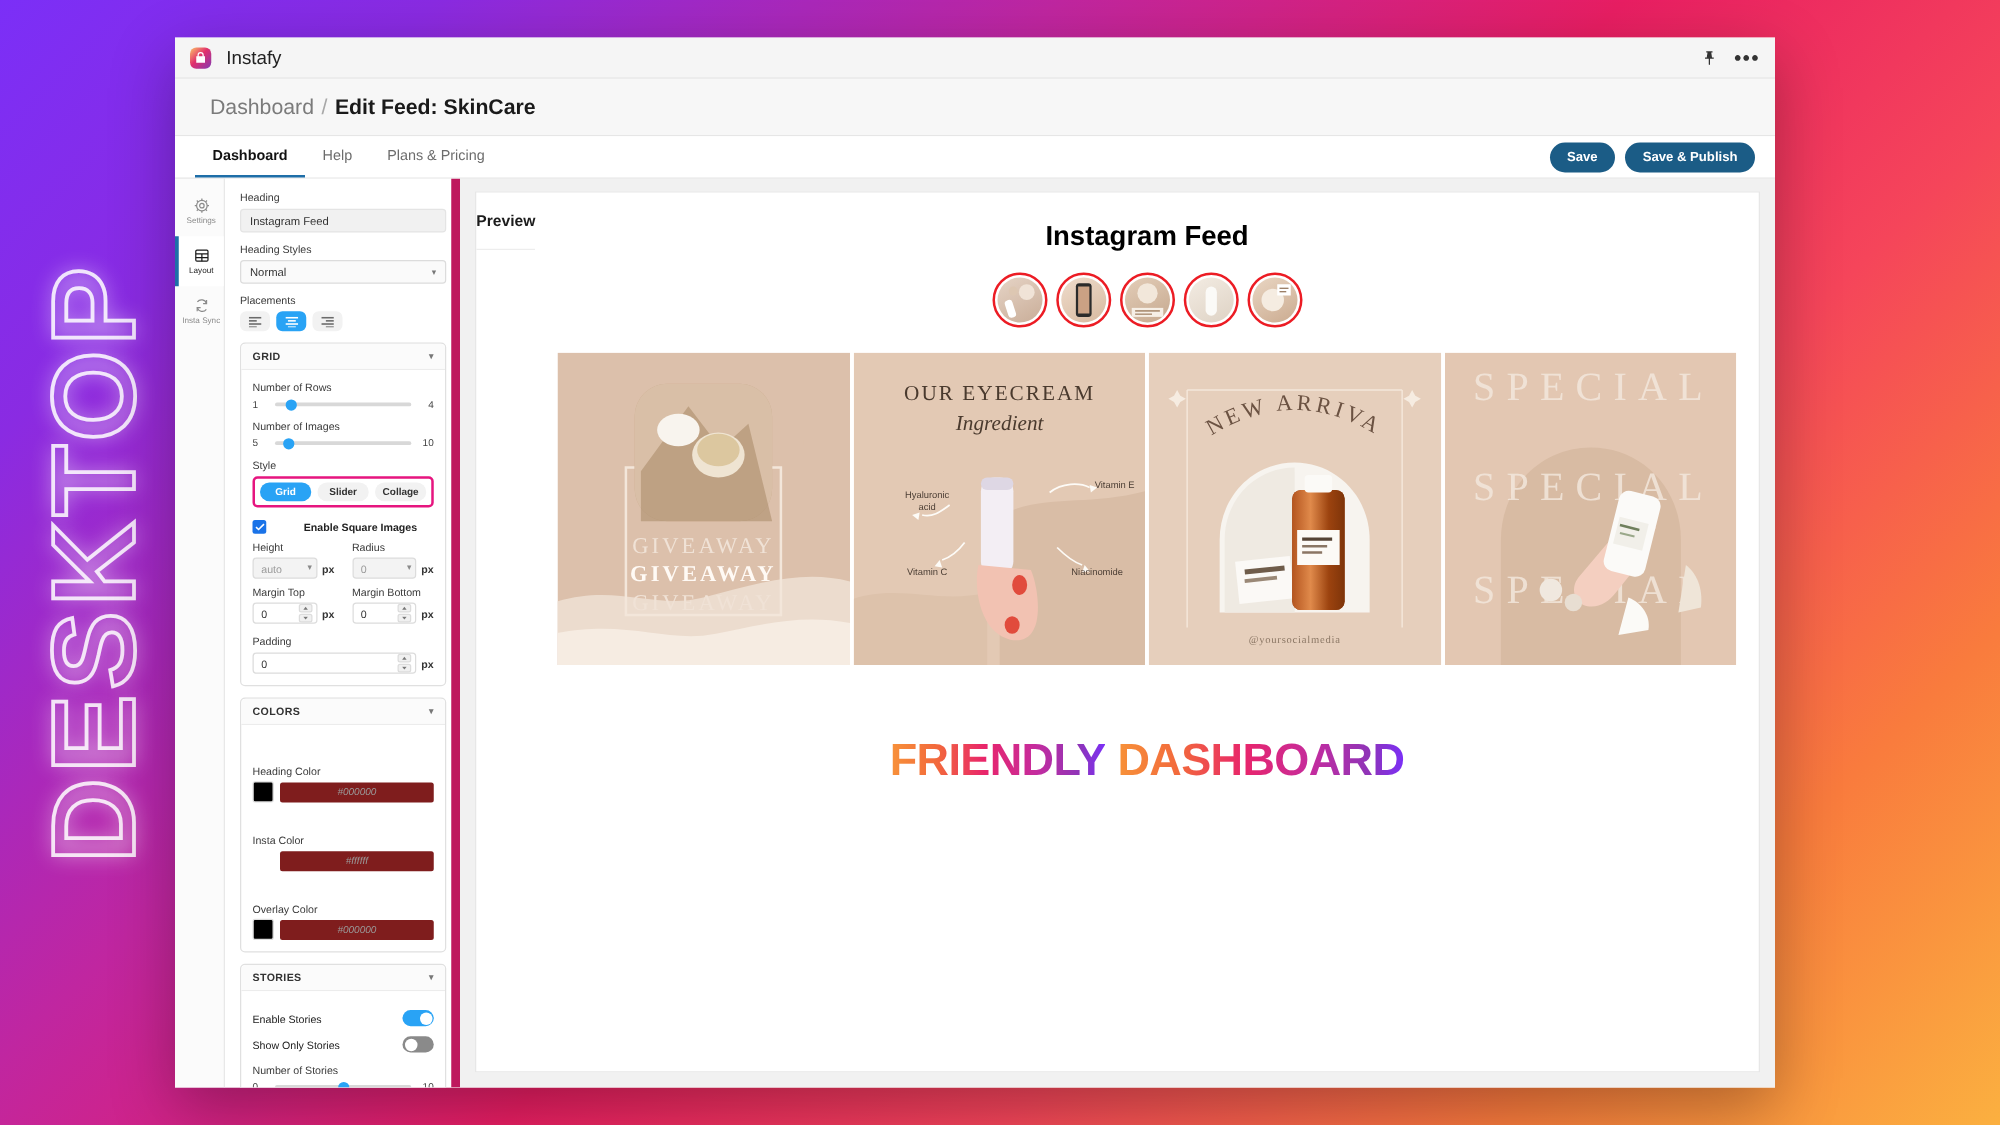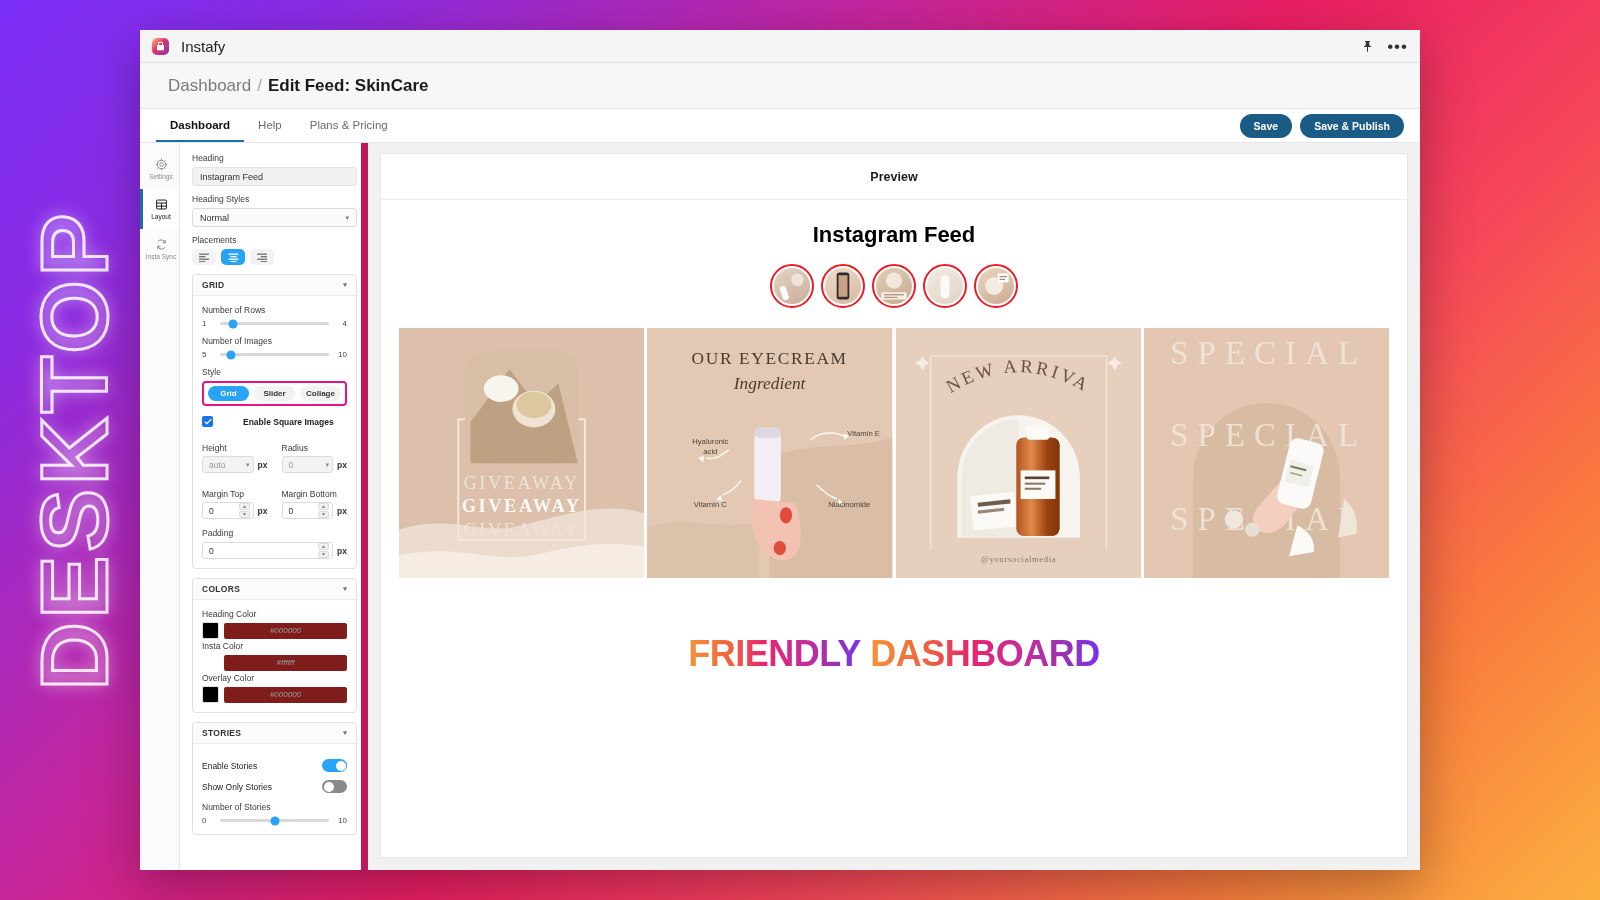--- a/index.html
+++ b/index.html
@@ -142,59 +142,59 @@
   .chip.active { background:#29a3f5; color:#fff; }
 
   .check-row { display:flex; align-items:center; gap:6px; margin-top:10px; }
   .cbox {
     width:11px; height:11px; border-radius:2px; background:#1a73e8;
     display:flex; align-items:center; justify-content:center; cursor:pointer; flex:none;
   }
   .cbox svg { display:block; }
   .check-row .lbl { font-size:8.5px; color:#222; font-weight:700;margin-left:24px; }
 
-  .two-col { display:flex; gap:14px; margin-top:16px; }
+  .two-col { display:flex; gap:14px; margin-top:6px; }
   .col { flex:1; }
   .col .fld-label { margin:0 0 3px; }
   .num-row { display:flex; align-items:center; gap:4px; }
   .num-box {
     flex:1; height:17px; border:1px solid #dcdcdc; border-radius:3px; background:#fff;
     display:flex; align-items:center; justify-content:space-between; padding:0 3px 0 6px; font-size:8.5px; color:#333;
   }
   .num-box.muted { background:#f3f3f3; color:#9a9a9a; }
   .stepper { display:flex; flex-direction:column; gap:1px; }
   .stepper .sbtn {
     width:11px; height:7px; background:#f0f0f0; border:1px solid #dcdcdc; border-radius:2px;
     display:flex; align-items:center; justify-content:center; cursor:pointer;
   }
   .stepper .sbtn svg { display:block; }
   .tiny-arrows { font-size:7px; color:#8a8a8a; line-height:.8; }
   .unit { font-size:8.5px; color:#333; font-weight:700; }
 
-  .color-row { margin-top:2px; }
+  .color-row { margin-top:25px; }
   .color-row .fld-label { margin:0 0 3px; }
   .swatch-line { display:flex; align-items:center; gap:5px; }
   .swatch { width:17px; height:17px; border-radius:2px; border:1px solid #ddd; flex:none; cursor:pointer; }
   .hexbox {
     flex:1; height:16px; background:#7f1d1d; border-radius:2px; display:flex; align-items:center;
     justify-content:center; font-size:8px; color:#9b9b9b; font-style:italic;
   }
 
   .toggle-row { display:flex; align-items:center; justify-content:space-between; margin-top:8px; }
   .toggle-row .lbl { font-size:8.5px; color:#222; }
   .sw { width:25px; height:13px; border-radius:7px; position:relative; cursor:pointer; flex:none; }
   .sw.on { background:#29a3f5; }
   .sw.off { background:#8a8a8a; }
   .sw .dot { position:absolute; top:1.5px; width:10px; height:10px; border-radius:50%; background:#fff; }
   .sw.on .dot { right:1.5px; }
   .sw.off .dot { left:1.5px; }
 
   
   .preview-outer { flex:1; background:#f1f1f1; padding:10px 12px 12px 12px; min-width:0; }
-  .preview-card { background:#fff; height:100%; border:1px solid #e7e7e7; display:flex; flex-direction:column; overflow:hidden; }
+  .preview-card { background:#fff; height:100%; border:1px solid #e7e7e7; display:flex; flex-direction:row; overflow:hidden; }
   .preview-head {
     height:46px; display:flex; align-items:center; justify-content:center;
     border-bottom:1px solid #ededed; font-size:12.5px; color:#1c1c1c; font-weight:700; flex:none;
   }
   .preview-body { flex:1; overflow:hidden; padding-top:22px; }
   .feed-title { text-align:center; font-size:22px; font-weight:700; color:#000; }
 
   .stories { display:flex; justify-content:center; gap:7px; margin-top:16px; }
   .story { width:44px; height:44px; border-radius:50%; border:2.5px solid #ec1c24; padding:2px; }
   .story-inner { width:100%; height:100%; border-radius:50%; overflow:hidden; position:relative; }

